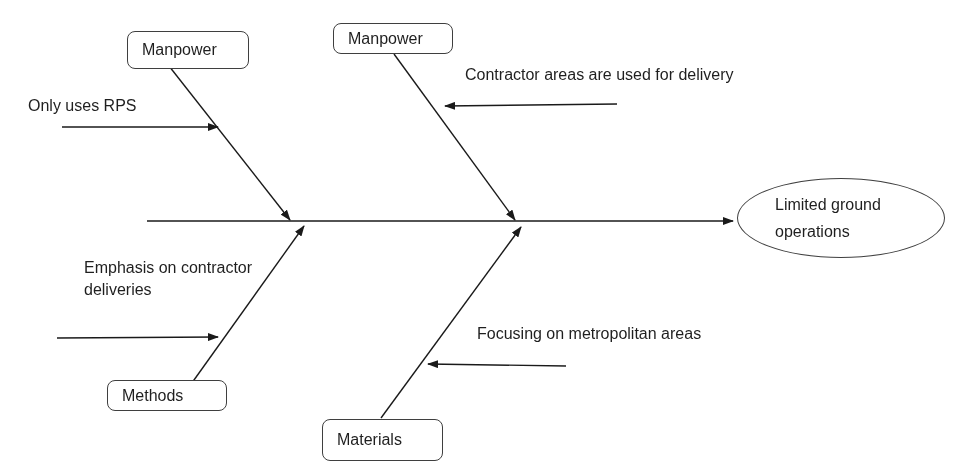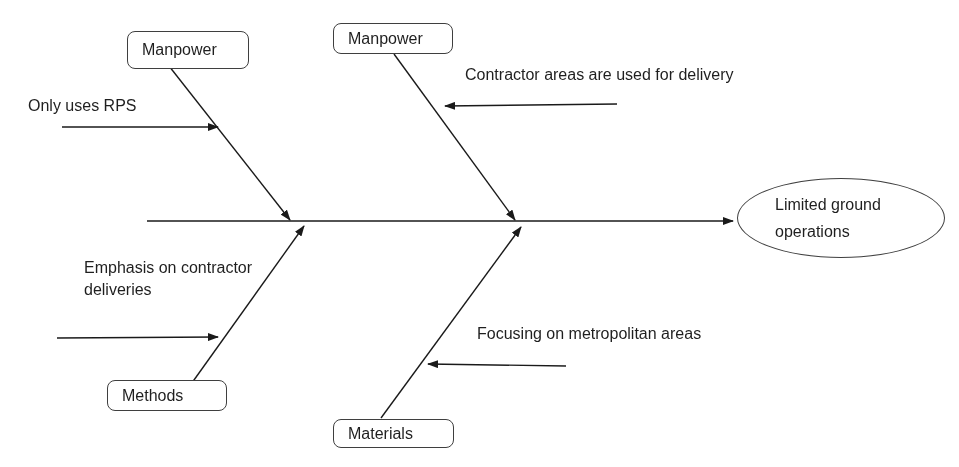--- a/index.html
+++ b/index.html
@@ -79,21 +79,21 @@
 
   <div class="cat-box" style="left:127px;top:31px;width:122px;height:38px">
     <span>Manpower</span>
   </div>
   <div class="cat-box" style="left:333px;top:23px;width:120px;height:31px">
     <span>Manpower</span>
   </div>
   <div class="cat-box" style="left:107px;top:380px;width:120px;height:31px">
     <span>Methods</span>
   </div>
-  <div class="cat-box" style="left:333px;top:419px;width:121px;height:29px">
+  <div class="cat-box" style="left:322px;top:419px;width:121px;height:42px">
     <span>Materials</span>
   </div>
 
   <div class="effect-ellipse">
     <div class="effect-text">Limited ground operations</div>
   </div>
 
   <div class="cause-label" style="left:28px;top:95px">Only uses RPS</div>
   <div class="cause-label" style="left:465px;top:64px">Contractor areas are used for delivery</div>
   <div class="cause-label wrap" style="left:44px;top:257px;width:170px">Emphasis on contractor deliveries</div>

